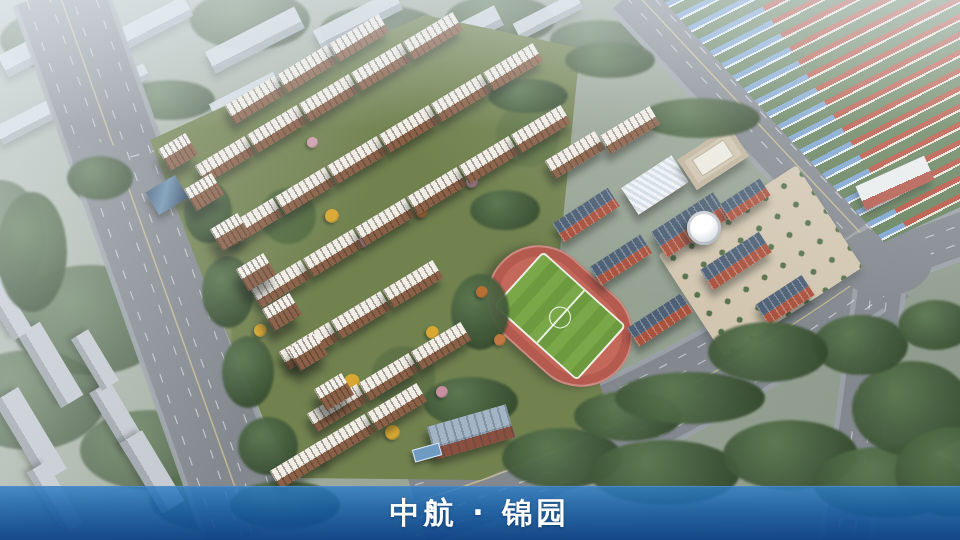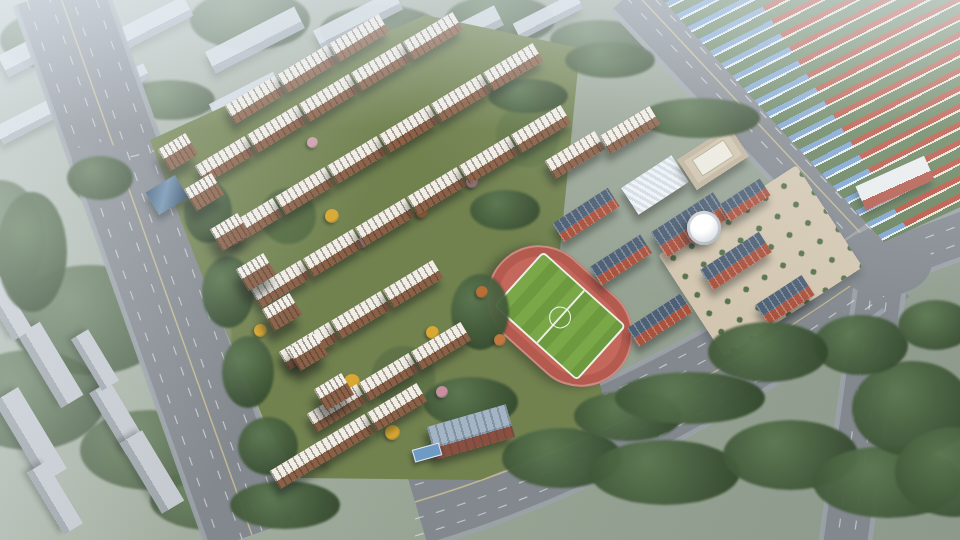--- a/index.html
+++ b/index.html
@@ -284,13 +284,16 @@
       <div class="tw" style="left: 308px; top: 352px;"></div>
       <div class="tw" style="left: 334px; top: 392px;"></div>
     </div>
 
   <div class="glassblock"></div>
   <div class="commercial"></div>
   <div class="canopy"></div>
 
   <div class="haze"></div>
 
+  <div class="banner">
+    <div class="title">中航 · 锦园</div>
+  </div>
 </div>
 
 </body></html>

